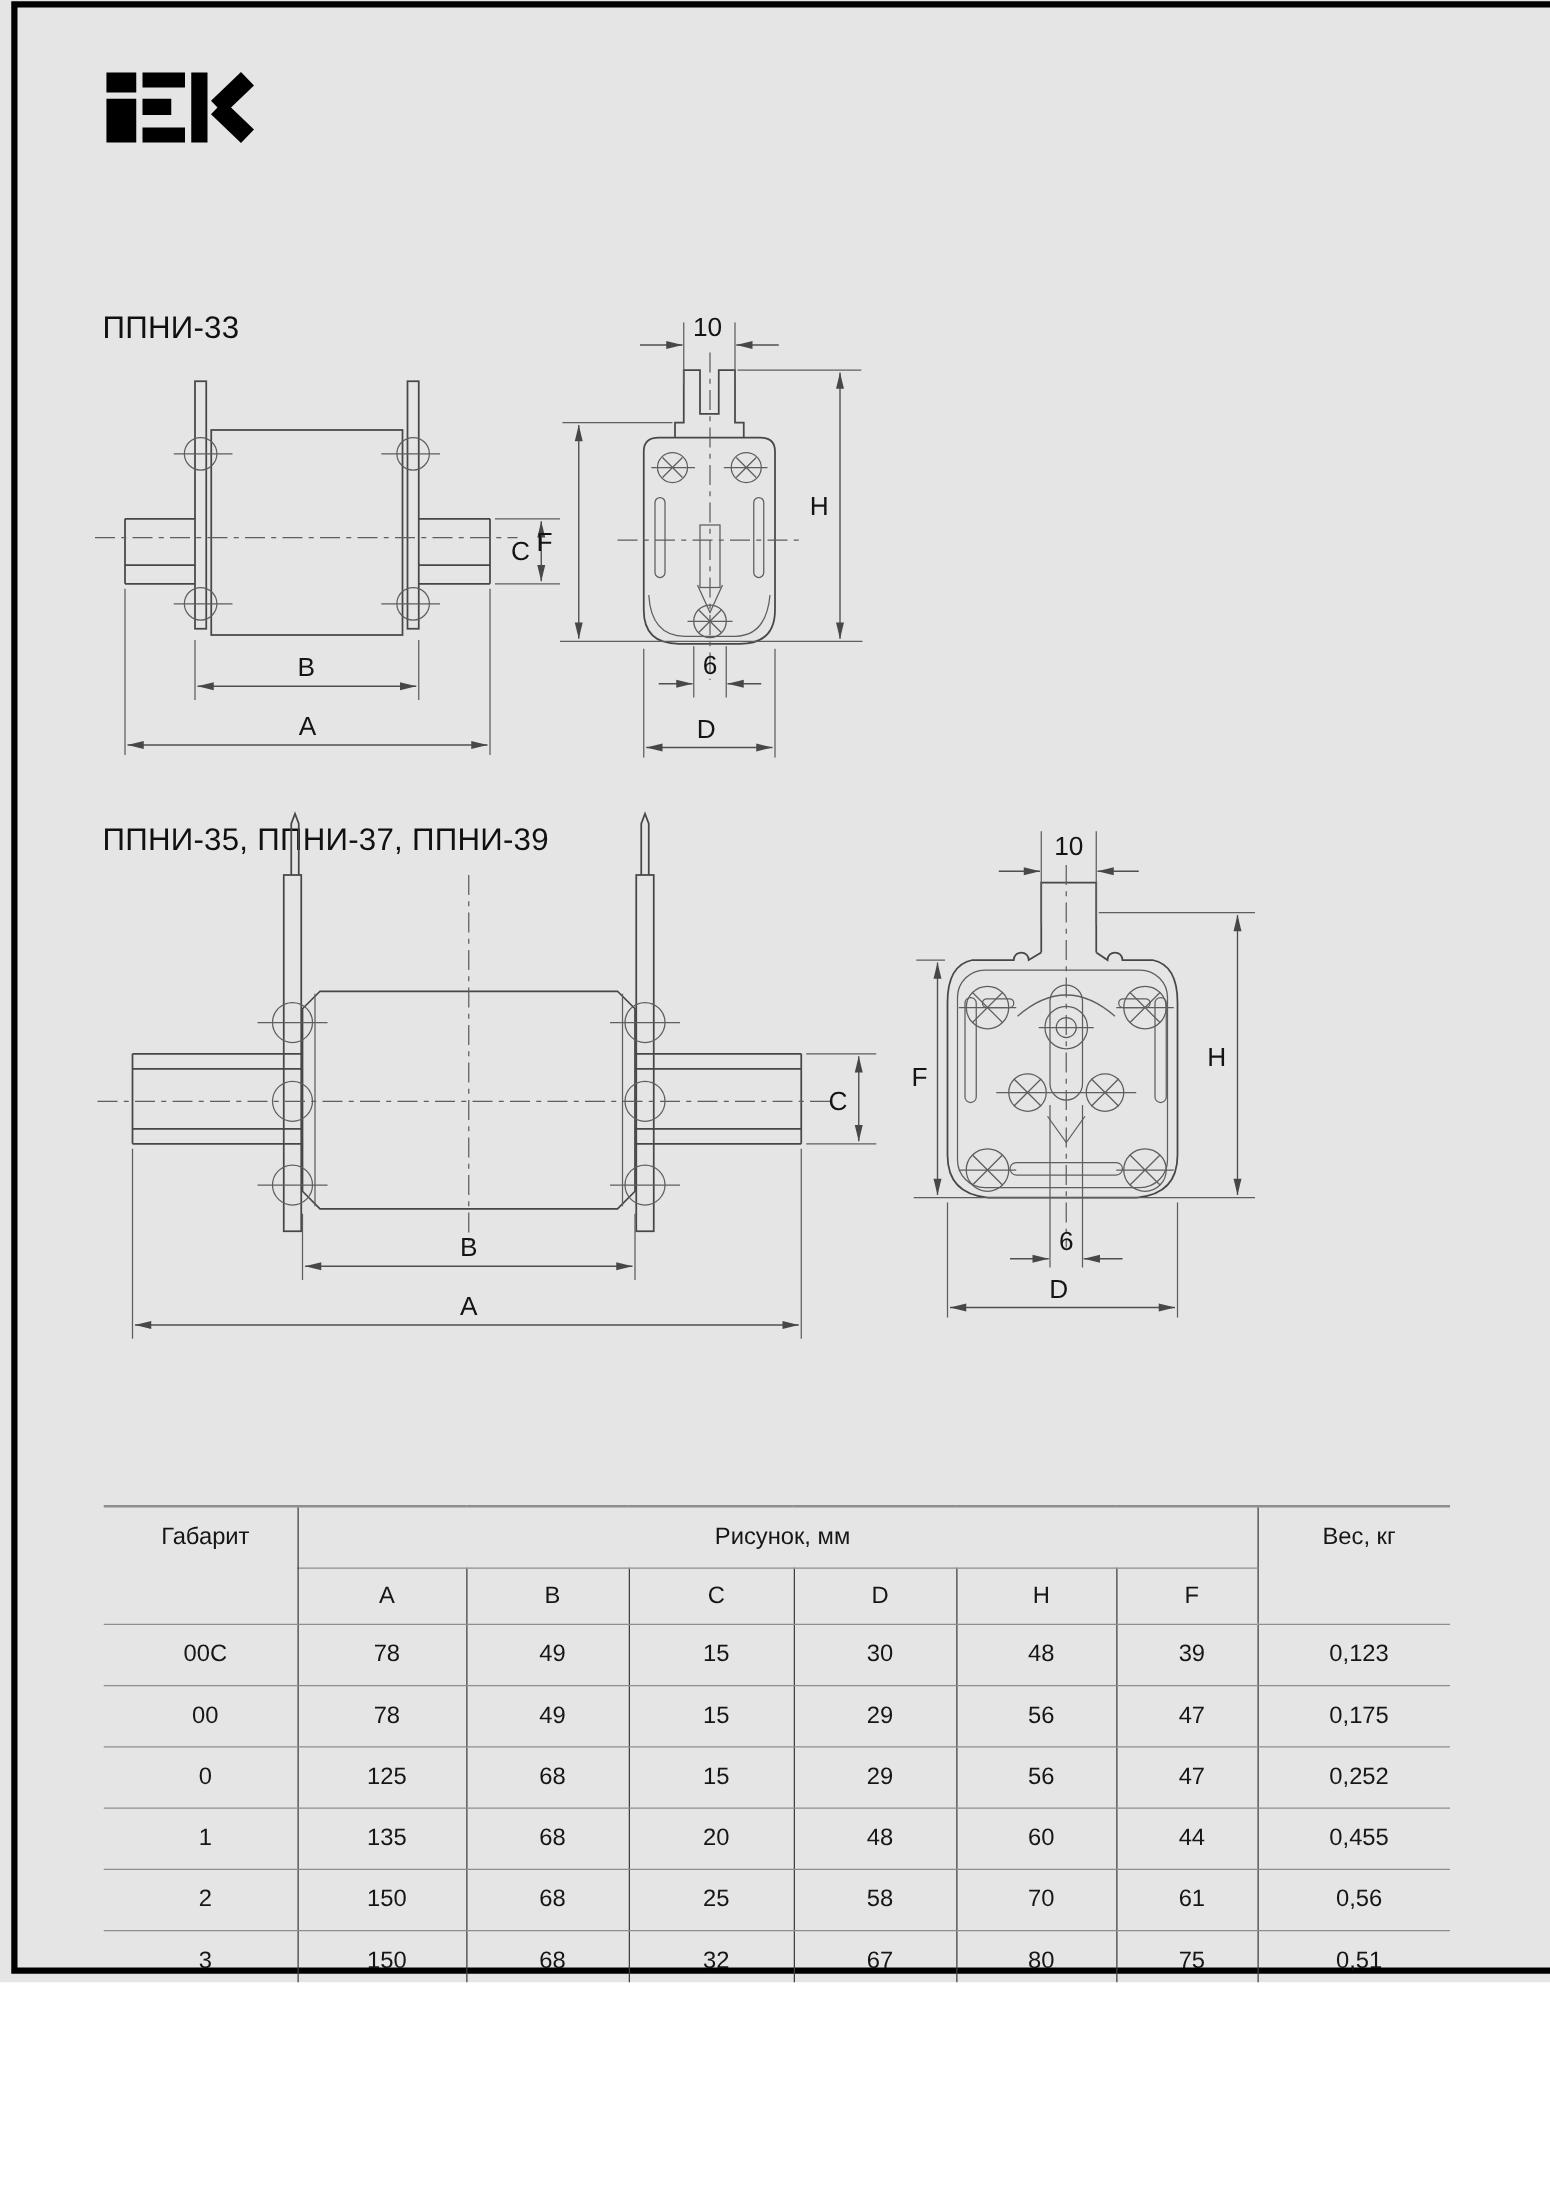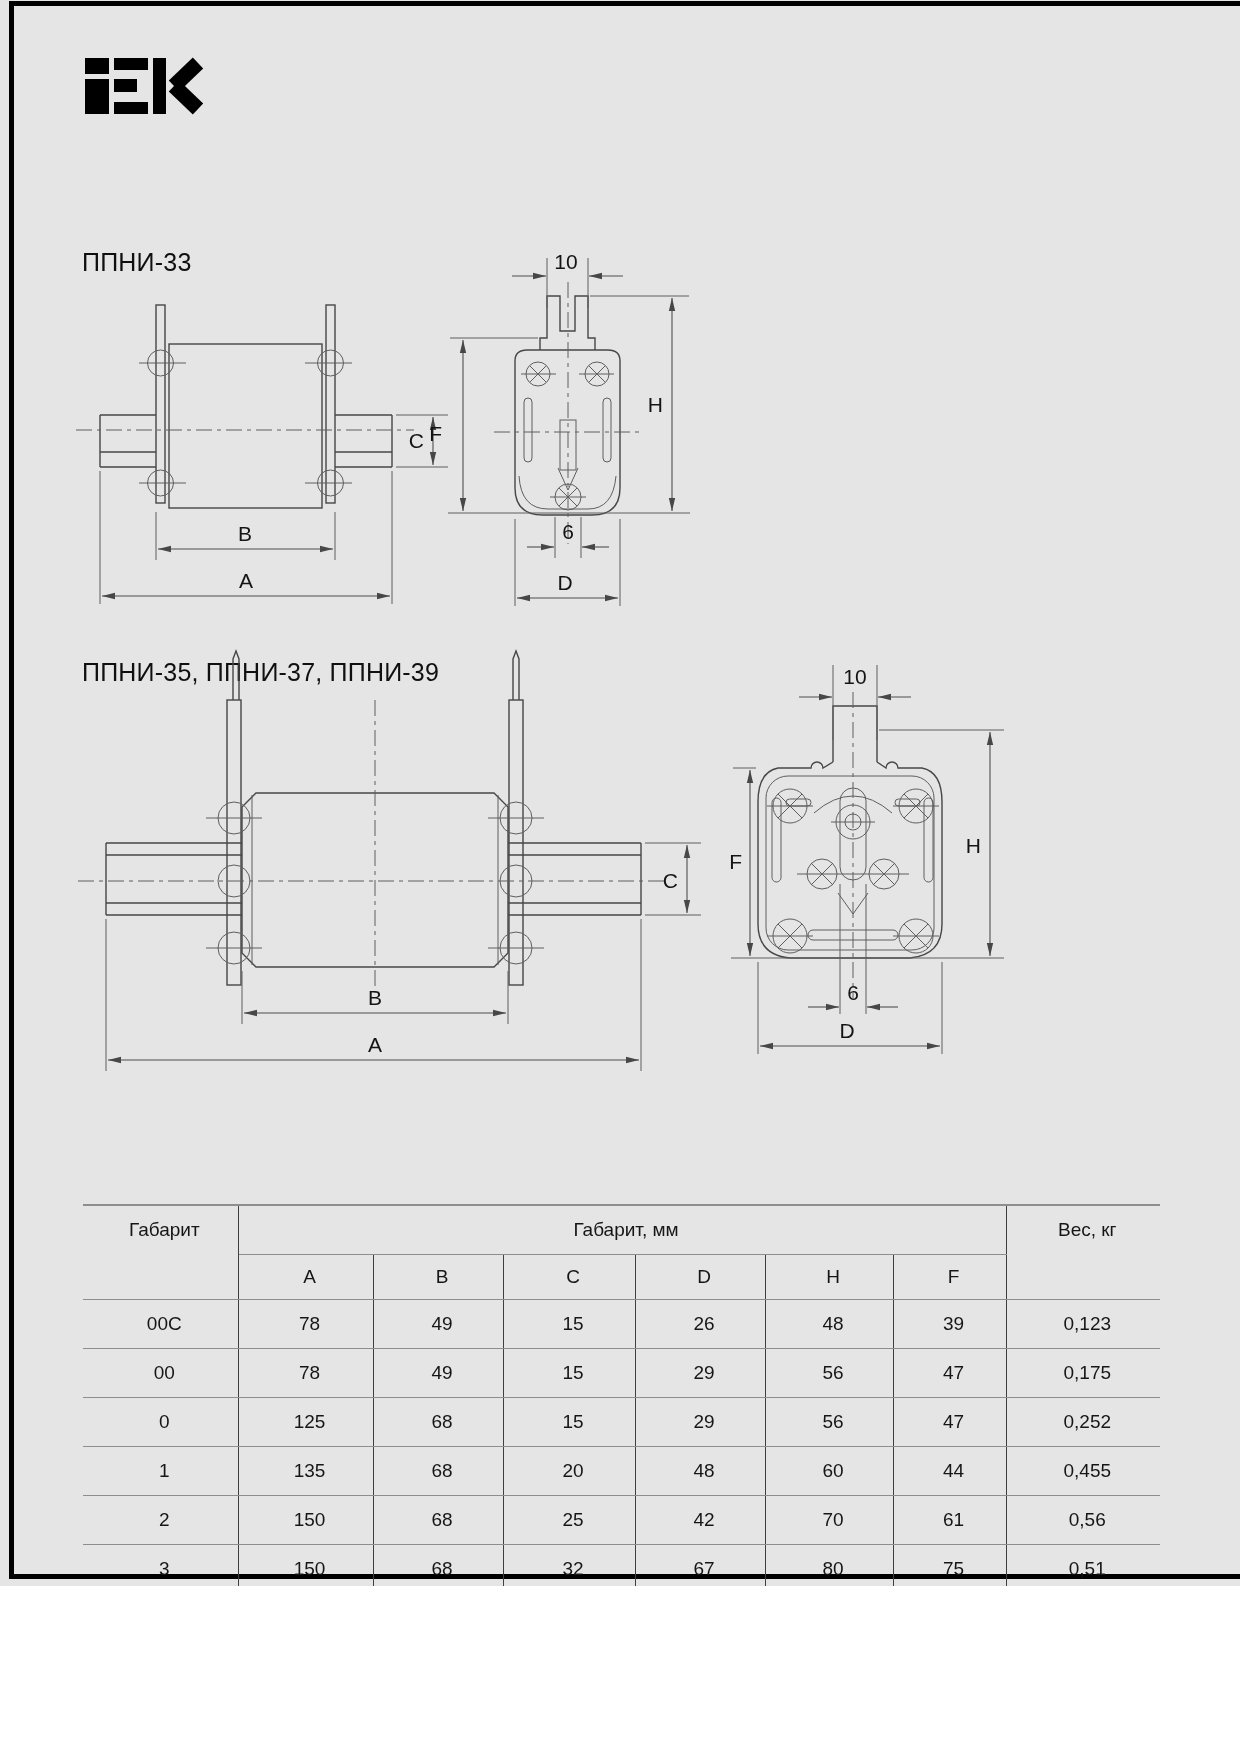--- a/index.html
+++ b/index.html
@@ -229,39 +229,39 @@
         <col style="width:130px">
         <col style="width:132px">
       <col style="width:130px">
         <col style="width:128px">
         <col style="width:113px">
         <col style="width:154px">
     </colgroup>
     <thead>
       <tr class="h1">
         <th rowspan="2" class="span2">Габарит</th>
-        <th colspan="6">Габарит, мм</th>
+        <th colspan="6">Рисунок, мм</th>
         <th rowspan="2" class="span2 last">Вес, кг</th>
       </tr>
       <tr class="h2">
         <th>A</th>
         <th>B</th>
         <th>C</th>
         <th>D</th>
         <th>H</th>
         <th>F</th>
       </tr>
     </thead>
     <tbody>
       <tr>
         <td>00C</td>
         <td>78</td>
         <td>49</td>
         <td>15</td>
-        <td>26</td>
+        <td>30</td>
         <td>48</td>
         <td>39</td>
         <td class="last">0,123</td>
       </tr>
       <tr>
         <td>00</td>
         <td>78</td>
         <td>49</td>
         <td>15</td>
         <td>29</td>
@@ -287,21 +287,21 @@
         <td>48</td>
         <td>60</td>
         <td>44</td>
         <td class="last">0,455</td>
       </tr>
       <tr>
         <td>2</td>
         <td>150</td>
         <td>68</td>
         <td>25</td>
-        <td>42</td>
+        <td>58</td>
         <td>70</td>
         <td>61</td>
         <td class="last">0,56</td>
       </tr>
       <tr>
         <td>3</td>
         <td>150</td>
         <td>68</td>
         <td>32</td>
         <td>67</td>

